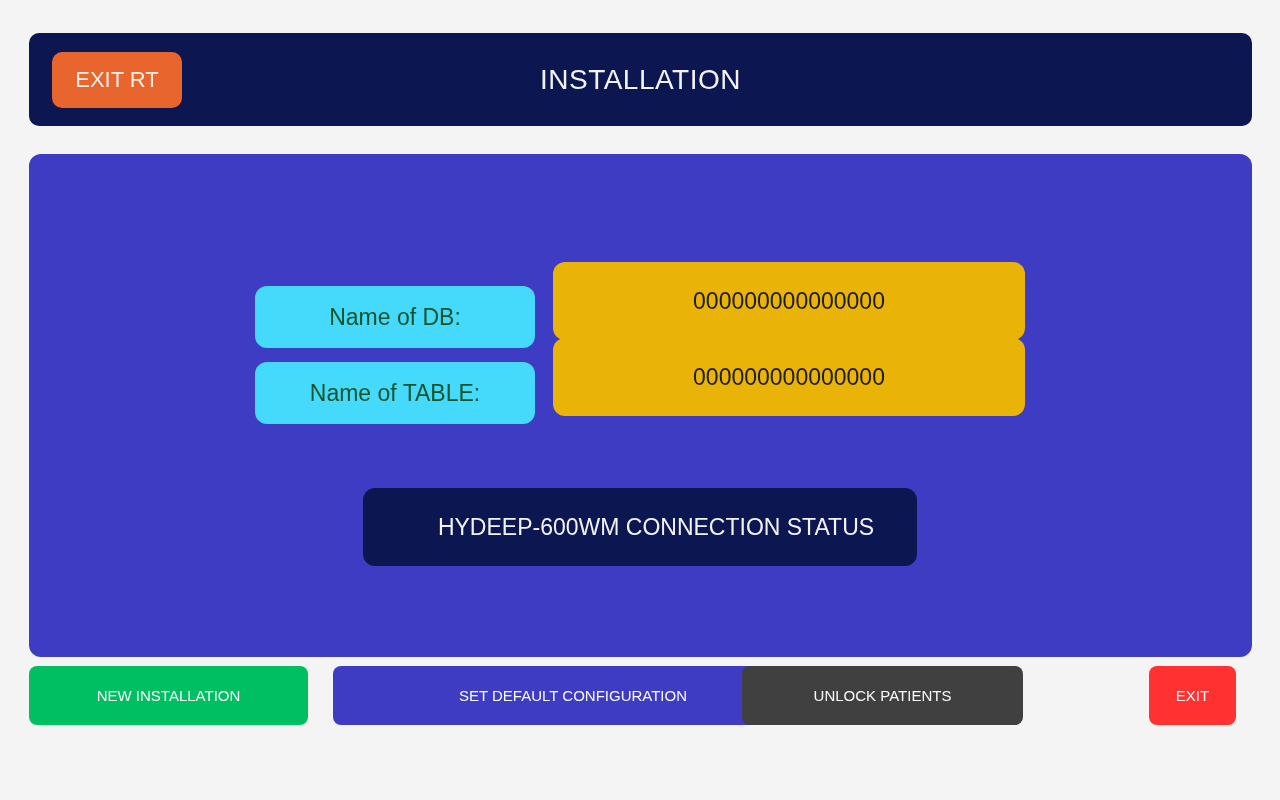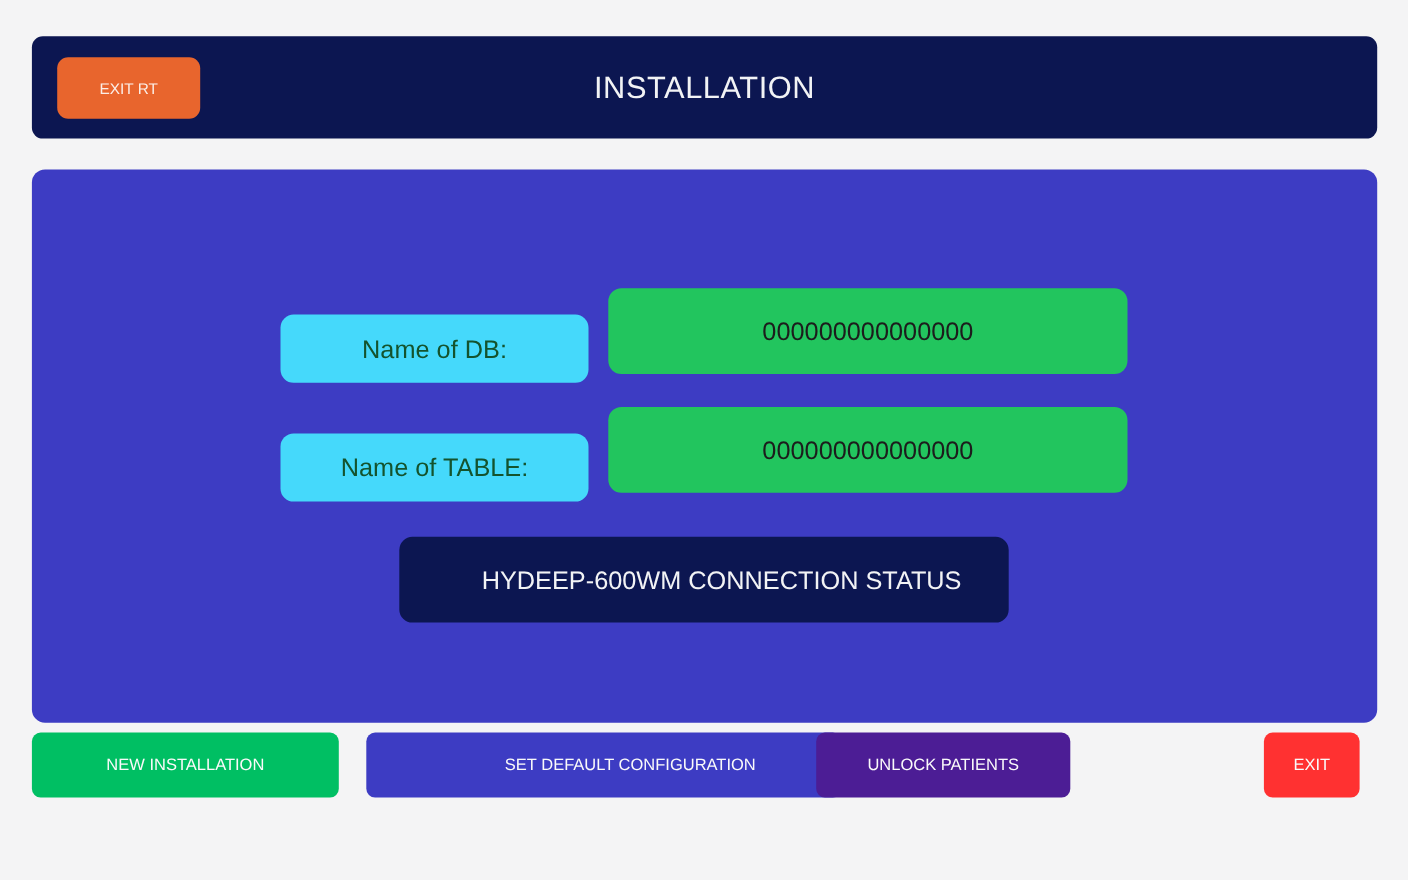--- a/index.html
+++ b/index.html
@@ -22,21 +22,21 @@
   }
   .exit-rt-btn {
     position: absolute;
     left: 23px; top: 19px;          
     width: 130px; height: 56px;
     background: #e8652d;
     border: none;
     border-radius: 10px;
     color: #fbeee7;
     font-family: "Liberation Sans", sans-serif;
-    font-size: 14px;
+    font-size: 22px;
     cursor: pointer;
     display: flex; align-items: center; justify-content: center;
   }
   .header-title {
     position: absolute;
     left: 0; top: 0; width: 100%; height: 100%;
     display: flex; align-items: center; justify-content: center;
     color: #f2f3f5;
     font-size: 28px;
     font-weight: 400;
@@ -47,37 +47,37 @@
   
   .main-panel {
     position: absolute;
     left: 29px; top: 154px;
     width: 1223px; height: 503px;
     background: #3d3cc3;
     border-radius: 12px;
   }
   .field-row { position: absolute; left: 0; width: 100%; height: 78px; }
   .field-row.row-db    { top: 108px; }   
-  .field-row.row-table { top: 216px; }   
+  .field-row.row-table { top: 184px; }   
   .field-label {
     position: absolute;
     left: 226px; top: 0;                 
     width: 280px; height: 62px;
     background: #45d9fb;
     border-radius: 12px;
     display: flex; align-items: center; justify-content: center;
     color: #14532d;
     font-size: 23px;
     margin-top: 24px;
   }
   .field-input {
     position: absolute;
     left: 524px; top: 0;                 
     width: 472px; height: 78px;
-    background: #22c55e;
+    background: #eab308;
     border: none;
     border-radius: 12px;
     text-align: center;
     color: #1c1c1c;
     font-family: "Liberation Sans", sans-serif;
     font-size: 23px;
     outline: none;
   }
   .status-btn {
     position: absolute;
@@ -100,21 +100,21 @@
     border: none;
     border-radius: 8px;
     color: #fafafa;
     font-family: Liberation Sans, sans-serif;
     font-size: 15px;
     cursor: pointer;
     display: flex; align-items: center; justify-content: center;
   }
   .btn-new-installation { left: 29px;   width: 279px; background: #00bf63; }
   .btn-set-default      { left: 333px;  width: 432px; background: #3d3cc3; padding-left: 48px; }
-  .btn-unlock-patients  { left: 742px;  width: 231px; background: #4c1d95; }
+  .btn-unlock-patients  { left: 742px;  width: 281px; background: #404040; }
   .btn-exit             { left: 1149px; width: 87px; background: #ff3131; }
 </style>
 </head>
 <body>
 
 <div class="stage">
 
   <div class="header">
     <button class="exit-rt-btn">EXIT RT</button>
     <div class="header-title">INSTALLATION</div>

